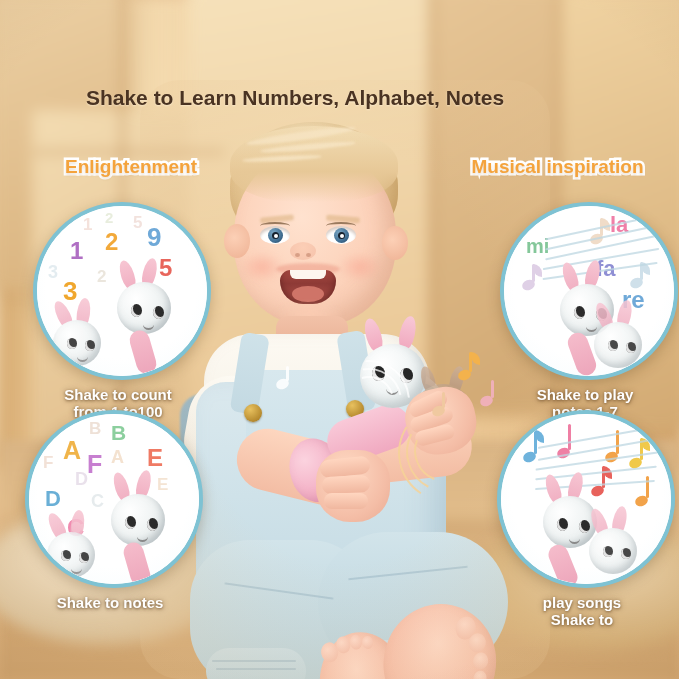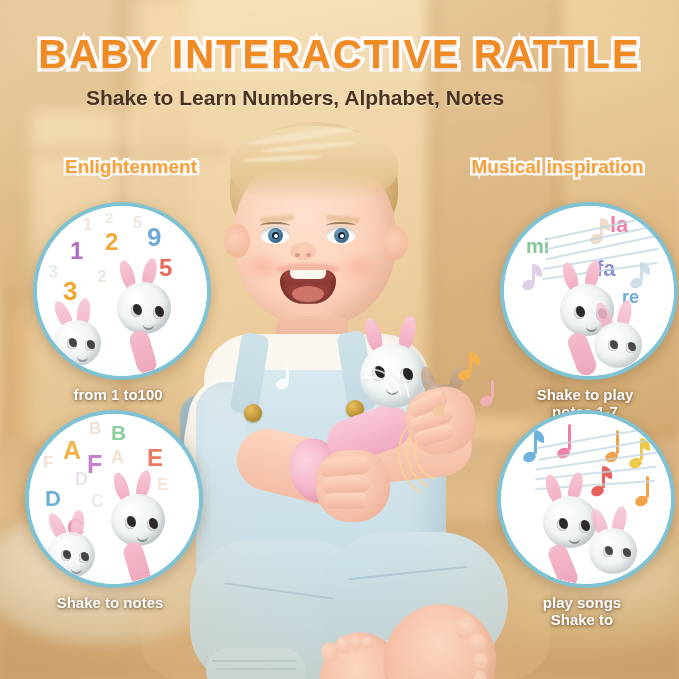--- a/index.html
+++ b/index.html
@@ -417,21 +417,20 @@
       <div class="note-stem" style="background:#f0c9a0;left:10px;top:0;height:16px;"></div>
     </div>
     <div class="float-note" style="left:108px;top:246px;">
       <div class="note-head" style="background:#ffffff;left:0;top:13px;opacity:.85"></div>
       <div class="note-stem" style="background:#ffffff;left:10px;top:0;height:15px;opacity:.85"></div>
     </div>
   </div>
   <div class="photo-blend"></div>
   <div class="vignette"></div>
 
-  <div class="title">BABY INTERACTIVE RATTLE</div>
   <div class="subtitle">Shake to Learn Numbers, Alphabet, Notes</div>
   <div class="section-label label-left">Enlightenment</div>
   <div class="section-label label-right">Musical inspiration</div>
 
   <div class="feature f-tl">
     <div class="circle">
       <div class="circle-inner" id="glyphs-count">
           <span class="glyph" style="left: 26px; top: 72px; font-size: 26px; color: rgb(240, 167, 46); opacity: 1;">3</span>
           <span class="glyph" style="left: 122px; top: 50px; font-size: 24px; color: rgb(232, 102, 92); opacity: 1;">5</span>
           <span class="glyph" style="left: 60px; top: 62px; font-size: 17px; color: rgb(232, 226, 216); opacity: 0.85;">2</span>
@@ -455,20 +454,21 @@
           <div class="b-ear" style="left:6px;top:2px;transform:rotate(-26deg);"></div>
           <div class="b-ear" style="left:26px;top:0;transform:rotate(8deg);"></div>
           <div class="b-head" style="left:2px;top:22px;width:48px;height:46px;"></div>
           <div class="b-eye" style="left:16px;top:40px;width:10px;height:11px;"></div>
           <div class="b-eye" style="left:34px;top:42px;width:10px;height:11px;"></div>
           <div class="b-mouth" style="left:26px;top:56px;"></div>
         </div>
       </div>
     </div>
     <div class="caption">
+      <div>Shake to count</div>
       <div>from 1 to100</div>
     </div>
   </div>
 
   <div class="feature f-bl">
     <div class="circle">
       <div class="circle-inner" id="glyphs-letters">
           <span class="glyph" style="left: 38px; top: 102px; font-size: 24px; color: rgb(240, 140, 176); opacity: 1;">C</span>
           <span class="glyph" style="left: 128px; top: 62px; font-size: 17px; color: rgb(243, 224, 204); opacity: 0.85;">E</span>
           <span class="glyph" style="left: 62px; top: 78px; font-size: 18px; color: rgb(226, 232, 234); opacity: 0.85;">C</span>
@@ -518,21 +518,21 @@
             <div class="note-stem" style="background:#cfe0ea;left:10px;top:0;height:18px;"></div>
             <div class="note-flag" style="background:#cfe0ea;left:11px;top:0;"></div>
           </div>
           <div class="note" style="left: 18px; top: 58px;">
             <div class="note-head" style="background:#dfd0e6;left:0;top:16px;"></div>
             <div class="note-stem" style="background:#dfd0e6;left:10px;top:0;height:18px;"></div>
             <div class="note-flag" style="background:#dfd0e6;left:11px;top:0;"></div>
           </div>
           <span class="glyph" style="left: 74px; top: 78px; font-size: 18px; color: rgb(244, 213, 196); opacity: 0.85;">so</span>
           <span class="glyph" style="left: 76px; top: 98px; font-size: 22px; color: rgb(240, 132, 92); opacity: 1;">do</span>
-          <span class="glyph" style="left: 118px; top: 82px; font-size: 18px; color: rgb(111, 169, 216); opacity: 1;">re</span>
+          <span class="glyph" style="left: 118px; top: 82px; font-size: 24px; color: rgb(111, 169, 216); opacity: 1;">re</span>
           <span class="glyph" style="left: 92px; top: 52px; font-size: 22px; color: rgb(143, 143, 212); opacity: 1;">fa</span>
           <span class="glyph" style="left: 106px; top: 8px; font-size: 22px; color: rgb(240, 127, 168); opacity: 1;">la</span>
           <span class="glyph" style="left: 22px; top: 30px; font-size: 20px; color: rgb(132, 199, 154); opacity: 1;">mi</span>
         <div class="staff" style="left:40px;top:20px;width:120px;transform:rotate(-12deg);"></div>
         <div class="staff" style="left:40px;top:30px;width:120px;transform:rotate(-12deg);"></div>
         <div class="staff" style="left:40px;top:40px;width:120px;transform:rotate(-12deg);"></div>
         <div class="staff" style="left:38px;top:52px;width:118px;transform:rotate(-10deg);"></div>
         <div class="staff" style="left:38px;top:64px;width:116px;transform:rotate(-8deg);"></div>
         <div class="bunny" style="left:50px;top:56px;">
           <div class="b-ear" style="left:10px;top:0;transform:rotate(-18deg);"></div>

